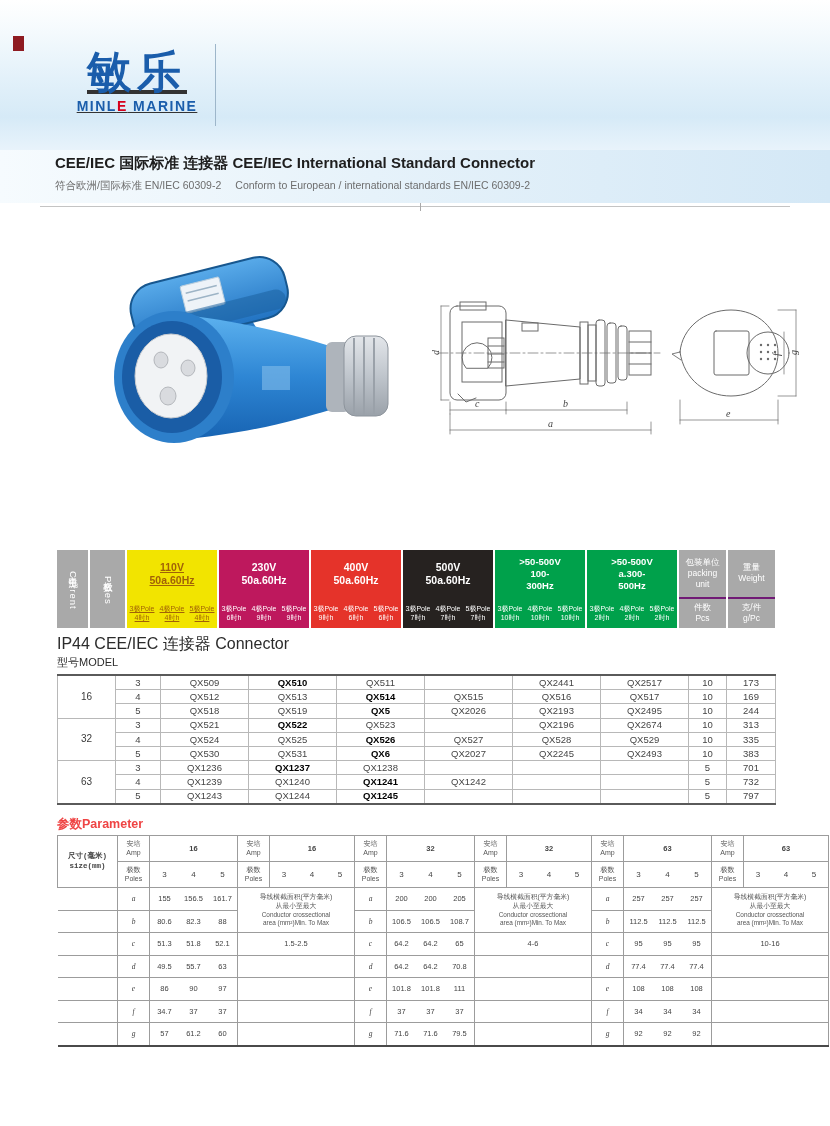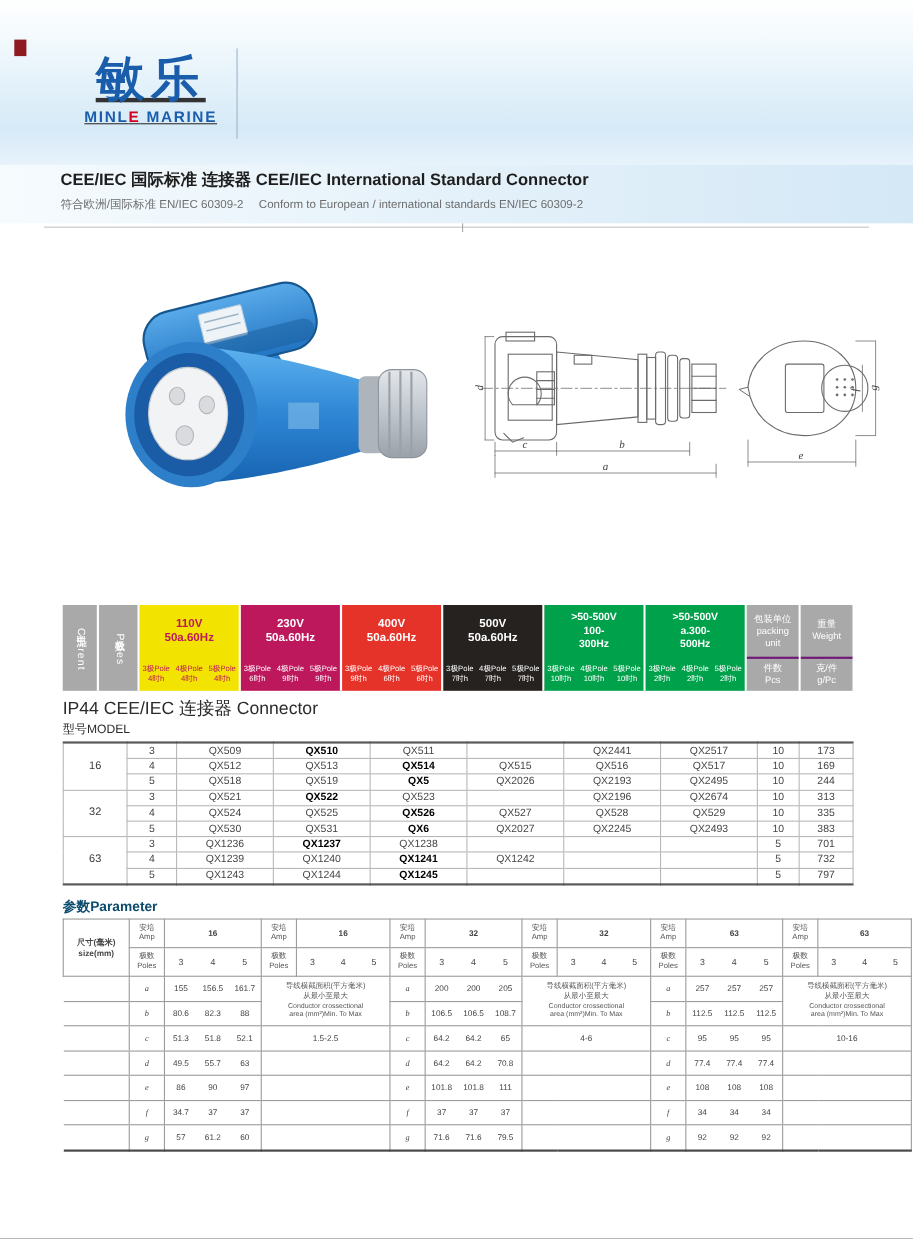--- a/index.html
+++ b/index.html
@@ -56,29 +56,29 @@
   .model-title{position:absolute;left:57px;top:634px;font-size:16px;color:#2b2b2b;}
   .model-sub{position:absolute;left:57px;top:655px;font-size:11px;font-weight:normal;color:#2b2b2b;}
   table.model{position:absolute;left:57px;top:674px;border-collapse:collapse;table-layout:fixed;
               border-top:2px solid #5a5a5a;border-bottom:2px solid #5a5a5a;}
   table.model td{border:1px solid #b8b8b8;height:13.2px;padding:0;text-align:center;
               font-size:9.5px;color:#454545;line-height:1;}
   table.model tr.group-first td{border-top:1px solid #7e7e7e;}
   table.model td.bold{font-weight:bold;color:#000;}
   table.model td.cur-cell{font-size:10px;color:#3a3a3a;}
   
-  .param-title{position:absolute;left:57px;top:816px;font-size:12.5px;font-weight:bold;color:#0c4a6e;}
+  .param-title{position:absolute;left:57px;top:816px;font-size:12.5px;font-weight:bold;color:#ef4444;}
   table.param{position:absolute;left:57px;top:835px;border-collapse:collapse;table-layout:fixed;
               border-bottom:2px solid #4a4a4a;}
   table.param td{border:1px solid #9c9c9c;padding:0;text-align:center;vertical-align:middle;
               font-size:7.5px;color:#444;line-height:1.25;}
   table.param td.blank{border-left:none;border-top:none;border-right:none;}
   table.param tr.hdr td{height:25px;}
   table.param tr.body td{height:21.5px;}
-  .size-head{font-size:8.5px;font-weight:bold;color:#222;line-height:1.3;}
+  .size-head{font-size:8.5px;font-weight:bold;color:#222;line-height:1.3;font-family:Liberation Mono, monospace;}
   .small-lbl{font-size:7px;line-height:1.25;color:#555;}
   .amp-val{font-size:9px;font-weight:bold;color:#111;}
   .triple{display:flex;width:100%;}
   .triple span{flex:1;text-align:center;}
   .cond-txt{font-size:6.4px;color:#555;line-height:1.3;}
   .cond-zh{font-size:6.8px;}
   .range-val{font-size:8px;color:#333;}
   .letter{font-family:"Liberation Serif",serif;font-style:italic;font-size:8.5px;color:#333;}
 </style>
 </head>
@@ -228,21 +228,21 @@
       <text class="dim" x="298" y="135">e</text>
       <text class="dim" x="352" y="68" transform="rotate(-90 355 71)">f</text>
       <text class="dim" x="364" y="74" transform="rotate(-90 366 71)">g</text>
     </svg>
   </div>
 
   <div class="band">
     <div class="vcol vcol-current">电流Current</div>
     <div class="vcol vcol-poles">极数Poles</div>
     <div id="band-columns">
-        <div class="vcol-col" style="background: rgb(242, 228, 0); color: #be185d;">
+        <div class="vcol-col" style="background: rgb(242, 228, 0); color: #a16207; text-decoration: underline;">
           <div class="vcol-head">
             <div>110V</div>
             <div>50a.60Hz</div>
           </div>
           <div class="vcol-sub">
             <div class="mini">
               <div>3极Pole</div>
               <div>4时h</div>
             </div>
             <div class="mini">

